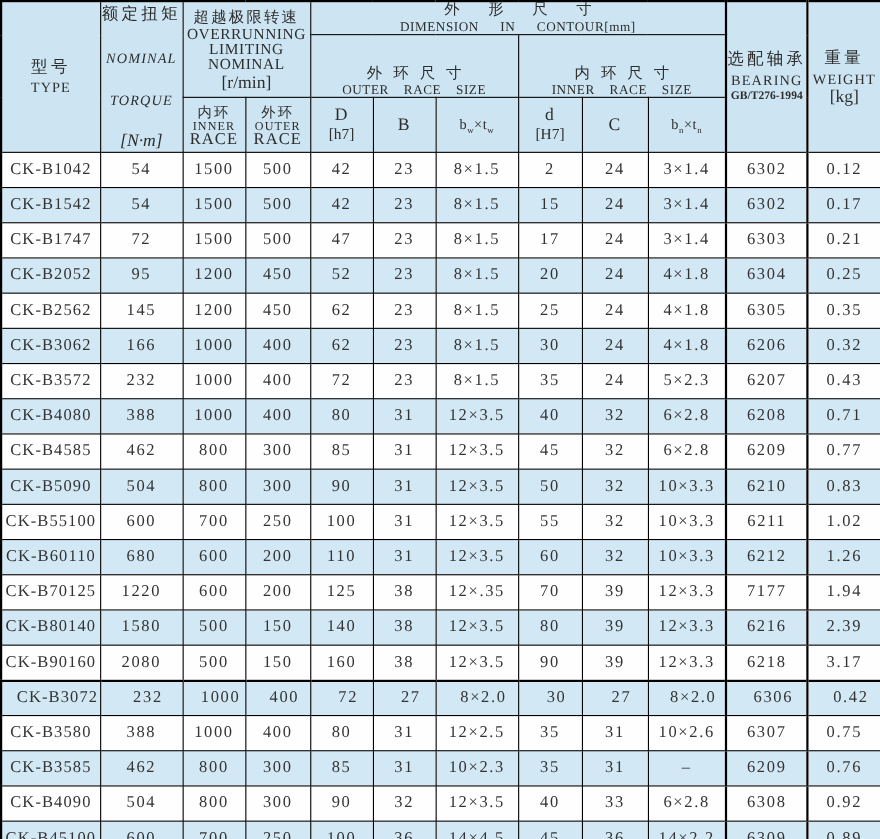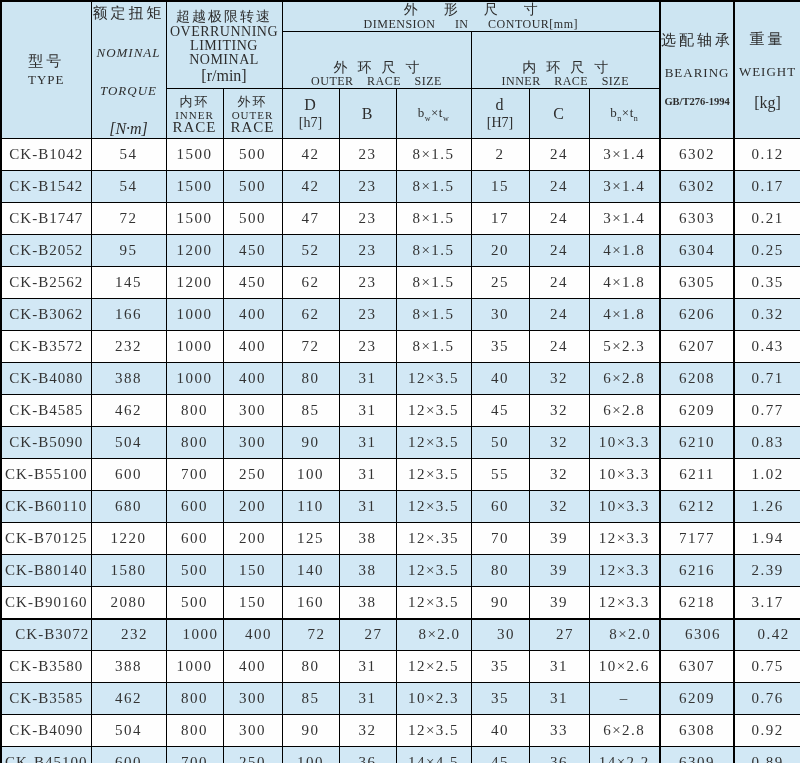--- a/index.html
+++ b/index.html
@@ -28,21 +28,21 @@
   
   thead tr.h1{height:30px;}
   thead tr.h2{height:28px;}
   thead tr.h3{height:50px;}
   tbody tr{height:32px;}
   
   .zh-main{font-size:15px;letter-spacing:3px;line-height:19px;}
   .en-main{font-size:13px;letter-spacing:1px;line-height:17px;}
   .gap16{}
   .gap10{margin-top:21px;font-style:italic;}
-  .gap12{margin-top:14px;}
+  .gap12{margin-top:0;}
   .unit{font-size:16px;letter-spacing:0;line-height:17px;}
   .zh-speeds{font-size:14px;letter-spacing:2px;line-height:16px;margin-top:2px;}
   .en-sm{font-size:14px;letter-spacing:.5px;line-height:14px;}
   .zh-dim{font-size:14px;letter-spacing:26px;line-height:15px;text-indent:26px;}
   .en-dim{font-size:12px;word-spacing:16px;letter-spacing:.5px;line-height:14px;}
   .en-dim .u{word-spacing:0;text-align:center;}
   .zh-size{font-size:14px;letter-spacing:10px;line-height:15px;text-indent:10px;margin-top:28px;}
   .en-size{font-size:12px;word-spacing:10px;letter-spacing:.5px;line-height:13px;}
   .zh-race{font-size:13px;letter-spacing:2px;line-height:15px;}
   .en-race1{font-size:11px;letter-spacing:1px;line-height:13px;}

